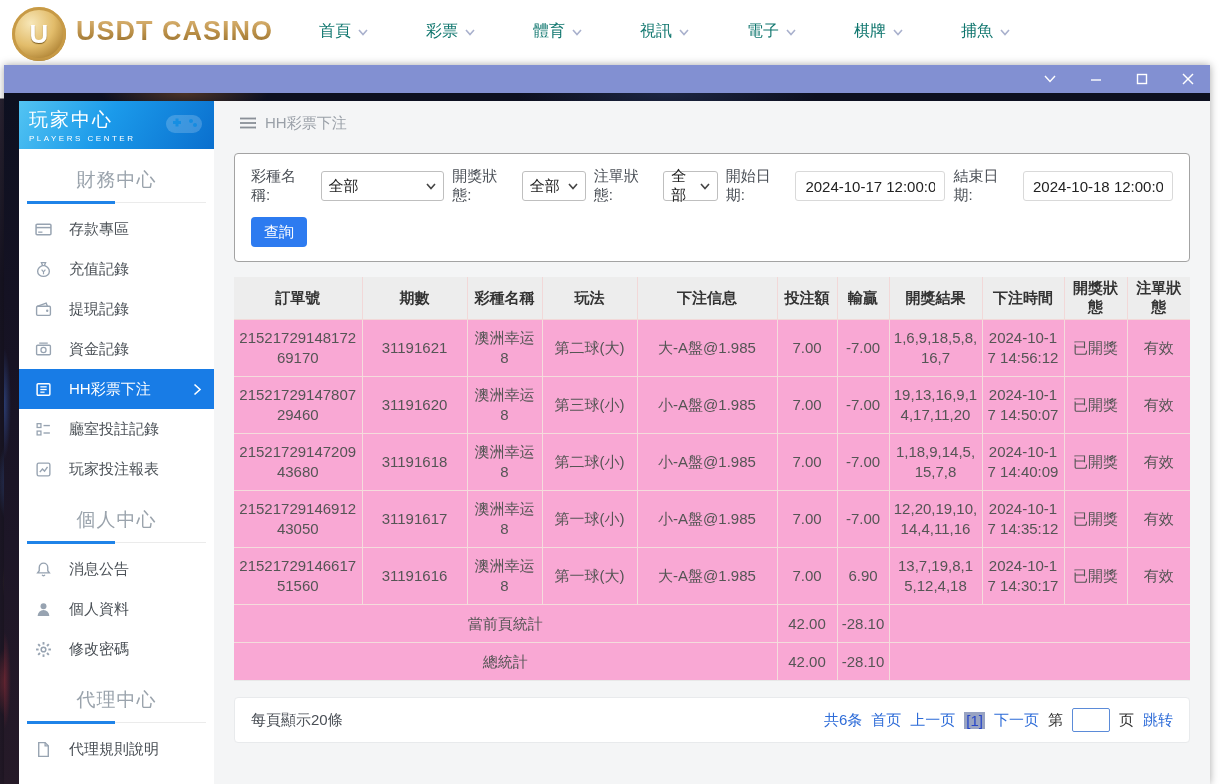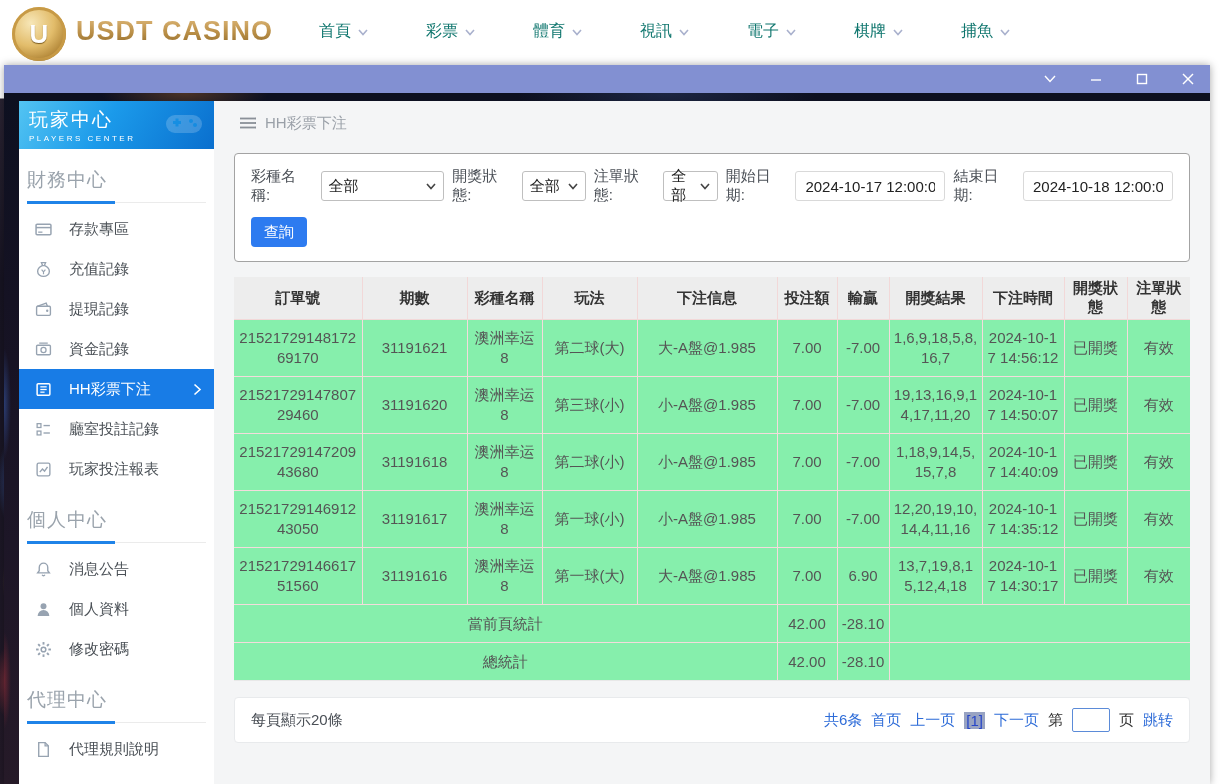--- a/index.html
+++ b/index.html
@@ -42,21 +42,21 @@
       radial-gradient(10px 70px at 0% 85%, rgba(170,50,60,.5), transparent 70%),
       linear-gradient(180deg,#0d1020 0%,#151223 30%,#1d1627 65%,#261a28 100%); }
 
   
   .sidebar { position:absolute; left:15px; top:8px; width:195px; height:683px; background:#fff; overflow:hidden; }
   .side-head { height:48px; background:linear-gradient(120deg,#53c4f2 0%,#1b9aea 45%,#0a6fce 100%);
                color:#fff; padding:6px 10px 0 10px; position:relative; }
   .side-head .t1 { font-size:19px; letter-spacing:2px; }
   .side-head .t2 { font-size:8px; letter-spacing:2.5px; margin-top:1px; }
   .side-head .pad-ico { position:absolute; right:8px; top:8px; opacity:.55; }
-  .section-head { margin:18px 8px 0 8px; border-bottom:1px solid #ebebeb; position:relative; padding-bottom:9px; }
+  .section-head { margin:18px 8px 0 8px; border-bottom:1px solid #ebebeb; position:relative; padding-bottom:9px;text-align:center; }
   .section-head span { font-size:19px; color:#9aa3ac; letter-spacing:1px; }
   .section-head::after { content:""; position:absolute; left:0; bottom:-2px; width:88px; height:3px; background:#1f83e8; }
   .side-item { height:40px; display:flex; align-items:center; padding-left:16px; gap:17px; cursor:pointer; color:#4a5056; }
   .side-item .ico { color:#97a3b1; display:flex; }
   .side-item .lbl { font-size:15px; }
   .side-item.active { background:#187ce6; color:#fff; position:relative; }
   .side-item.active .ico { color:#fff; }
   .side-item.active .chev { position:absolute; right:12px; color:#fff; display:flex; }
   .side-gap { height:6px; }
 
@@ -70,21 +70,21 @@
   .sel { height:30px; border:1px solid #bfbfbf; border-radius:3px; background:#fff; display:flex; align-items:center;
          justify-content:space-between; padding:0 7px; color:#222; cursor:pointer; }
   .sel .arr { color:#444; margin-left:6px; display:flex; }
   .sel-lottery { width:128px; } .sel-draw { width:66px; } .sel-order { width:56px; }
   .date-input { height:30px; border:1px solid #d9d9d9; border-radius:3px; font-size:15px; color:#222; padding:0 9px; width:150px;
                 font-family:"Liberation Sans","DejaVu Sans",sans-serif; }
   .search-btn { margin-top:12px; height:30px; padding:0 13px; background:#2d7bf0; color:#fff; border:none; border-radius:4px;
                 font-size:15px; cursor:pointer; font-family:inherit; }
 
   
-  .table-card { margin-top:15px; background:#86efac; }
+  .table-card { margin-top:15px; background:#f9a8d4; }
   table { width:956px; border-collapse:collapse; table-layout:fixed; }
   th { background:#ededed; font-size:15px; font-weight:bold; color:#333; height:42px; border:1px solid #f2d8d8; border-top:none; padding:2px; }
   td { border:1px solid #f4dcdc; font-size:15px; color:#555; text-align:center; padding:8px 3px; line-height:20px; word-break:break-all; }
   tr.data-row td { height:56px; }
   th:first-child, td:first-child { border-left:none; }
   th:last-child, td:last-child { border-right:none; }
   tr.sum-row td { height:38px; padding:4px 3px; }
   tr:last-child td { border-bottom:1px solid #e8e8e8; }
 
   

